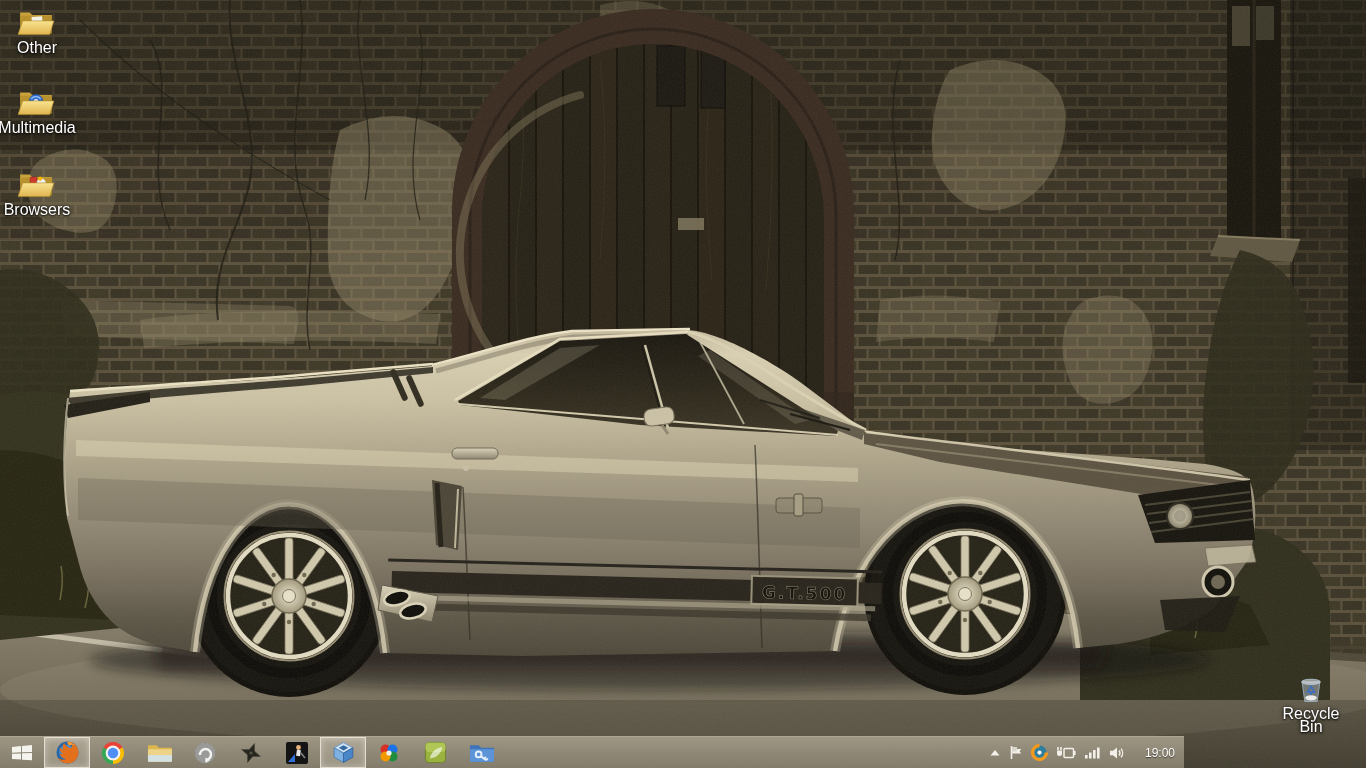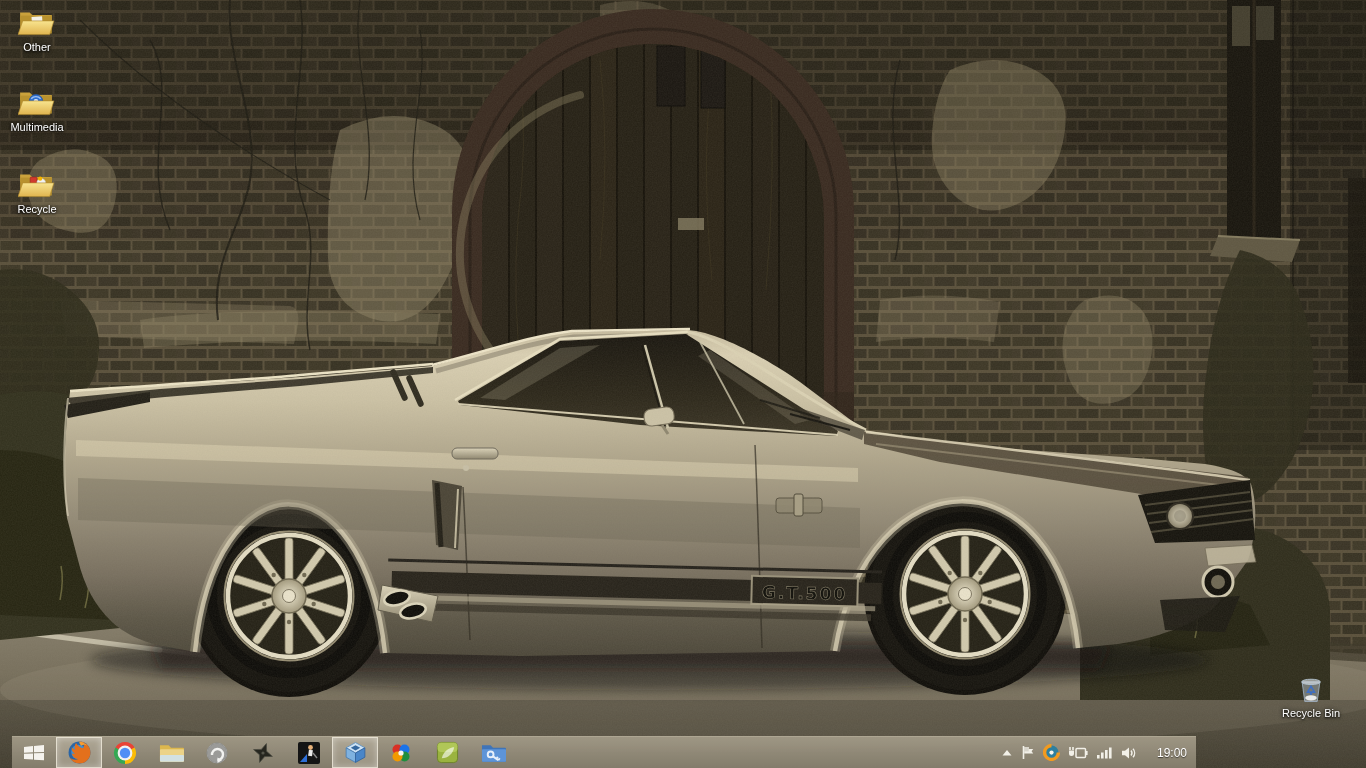--- a/index.html
+++ b/index.html
@@ -2,28 +2,28 @@
 <html><head>
 <meta charset="utf-8">
 <style>
   html,body{margin:0;padding:0;background:#222;}
   .screen{position:relative;width:1366px;height:768px;overflow:hidden;
           font-family:"Liberation Sans",sans-serif;background:#3f3a2c;}
   .wallpaper{position:absolute;inset:0;}
   
   .dicon{position:absolute;width:80px;display:flex;flex-direction:column;align-items:center;gap:1px;}
   .dicon .ic{width:38px;height:34px;}
-  .dicon .lbl{font-size:11px;color:#fff;line-height:13px;text-align:center;
+  .dicon .lbl{font-size:16px;color:#fff;line-height:13px;text-align:center;
               text-shadow:0 1px 2px rgba(0,0,0,.95),0 0 4px rgba(0,0,0,.8);}
   #icon-other{left:-3px;top:6px;}
   #icon-multimedia{left:-3px;top:86px;}
   #icon-browsers{left:-3px;top:168px;}
   #icon-recycle{left:1271px;top:672px;}
   
-  .taskbar{position:absolute;left:12px;bottom:0;width:1184px;height:31px;z-index:9;
+  .taskbar{position:absolute;left:0;bottom:0;width:1184px;height:31px;z-index:9;
            background:linear-gradient(180deg,rgba(163,155,136,.93),rgba(134,127,110,.95));
            border-top:1px solid rgba(208,200,178,.55);
            display:flex;align-items:stretch;}
   .tb-btn{width:46px;display:flex;align-items:center;justify-content:center;box-sizing:border-box;}
   .tb-btn.start{width:44px;}
   .tb-btn.active{background:rgba(220,214,198,.26);border:1px solid rgba(242,238,224,.8);
                  box-shadow:inset 0 0 7px rgba(255,255,255,.4);}
   .tray{margin-left:auto;display:flex;align-items:center;gap:8px;padding-right:9px;}
   .tray .ti{display:flex;align-items:center;justify-content:center;}
   .clock{color:#fff;font-size:12px;text-shadow:0 1px 1px rgba(0,0,0,.55);
@@ -360,21 +360,21 @@
 
   <div class="dicon" id="icon-browsers">
     <svg class="ic" viewBox="0 0 36 30">
       <path d="M2,5 h9 l2.5,2.5 H32 v5 H2 Z" fill="#caa23c"></path>
       <rect x="2" y="8" width="30" height="17" fill="#b8922f"></rect>
       <rect x="11.5" y="7.5" width="6.5" height="11" rx="1" fill="#cf3a2e" stroke="#8f241c" stroke-width=".5"></rect>
       <circle cx="22" cy="13" r="4.2" fill="#f2f2f2" stroke="#c9c9c9" stroke-width=".5"></circle>
       <circle cx="21" cy="9" r="2" fill="#f4b400"></circle>
       <polygon points="0,26 4.5,13 34,13 30,26" fill="url(#folderFrontG)" stroke="#b08a2e" stroke-width=".6"></polygon>
     </svg>
-    <div class="lbl">Recycle</div>
+    <div class="lbl">Browsers</div>
   </div>
 
   <div class="dicon" id="icon-recycle">
     <svg class="ic" viewBox="0 0 36 34" style="width:32px;height:34px">
       <path d="M8,9 L28,9 L25,31 L11,31 Z" fill="rgba(215,228,240,.4)" stroke="#9fb0c0" stroke-width="1"></path>
       <ellipse cx="18" cy="9" rx="10.5" ry="3" fill="rgba(235,242,250,.55)" stroke="#b6c5d2" stroke-width="1"></ellipse>
       <ellipse cx="18" cy="27" rx="6.5" ry="3" fill="rgba(255,255,255,.85)"></ellipse>
       <path d="M18,14 l4,6.5 h-8 Z" fill="none" stroke="#3f6fc0" stroke-width="1.8"></path>
       <circle cx="18" cy="22.5" r="1.2" fill="#3f6fc0"></circle>
     </svg>

